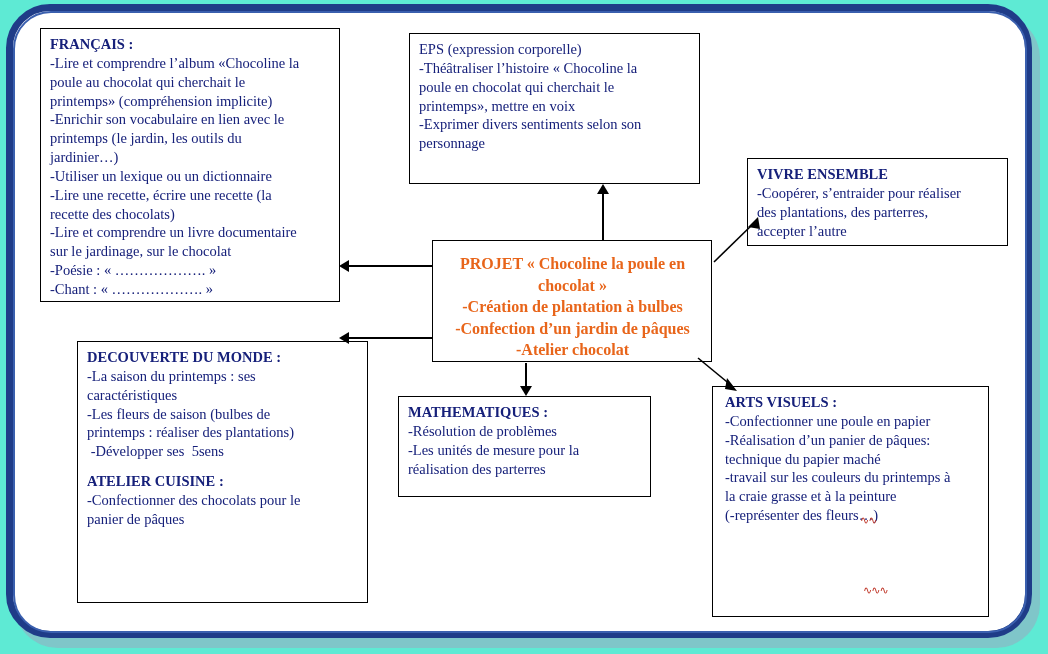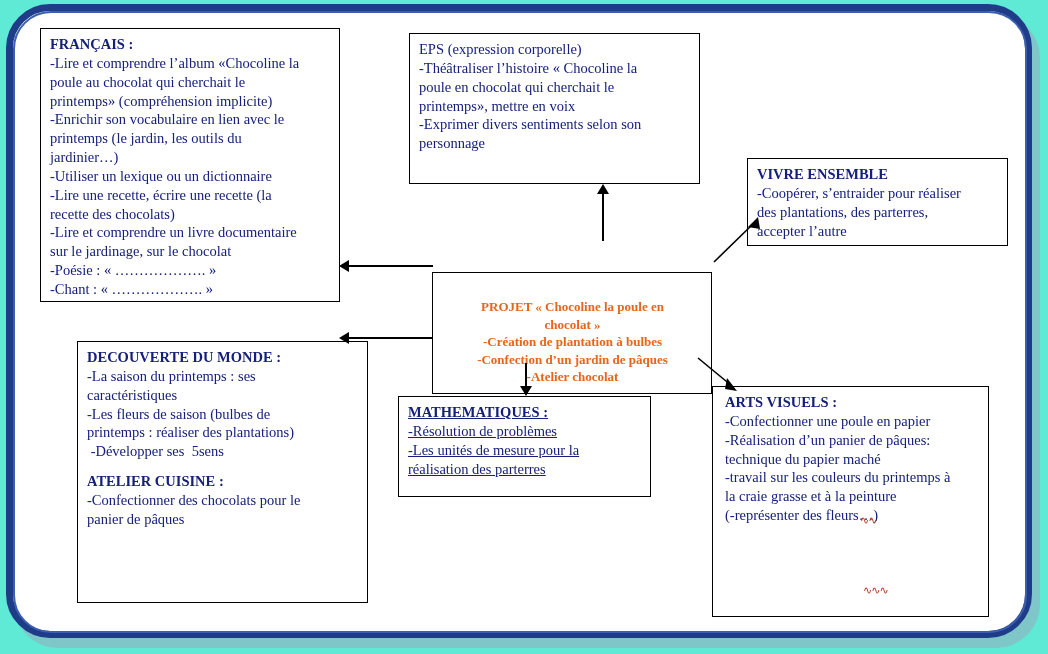--- a/index.html
+++ b/index.html
@@ -77,24 +77,23 @@
     display: block;
     height: 11px;
   }
 
   
   .box.project {
     border: 1.5px solid #000000;
     text-align: center;
     color: #e8651a;
     font-weight: bold;
-    font-size: 13px;
+    font-size: 16px;
     line-height: 1.35;
-    padding-top: 25px;
-    margin-top: 32px;
+    padding-top: 12px;
   }
   .box.project .line { color: #e8651a; }
 
   
   .arrow {
     position: absolute;
     background: #000000;
   }
   .arrow-h { height: 1.6px; }
   .arrow-v { width: 1.6px; }
@@ -181,21 +180,21 @@
     <span class="line">caractéristiques</span>
     <span class="line">-Les fleurs de saison (bulbes de</span>
     <span class="line">printemps : réaliser des plantations)</span>
     <span class="line"> -Développer ses  5sens</span>
     <span class="spacer"></span>
     <span class="title">ATELIER CUISINE :</span>
     <span class="line">-Confectionner des chocolats pour le</span>
     <span class="line">panier de pâques</span>
   </div>
 
-  <div class="box" style="left:398px; top:396px; width:253px; height:101px;text-decoration:underline;">
+  <div class="box" style="left:398px; top:396px; width:253px; height:101px;">
     <span class="title">MATHEMATIQUES :</span>
     <span class="line">-Résolution de problèmes</span>
     <span class="line">-Les unités de mesure pour la</span>
     <span class="line">réalisation des parterres</span>
   </div>
 
   <div class="box" style="left:712px; top:386px; width:277px; height:231px;padding-left:12px;">
     <span class="title">ARTS VISUELS :</span>
     <span class="line">-Confectionner une poule en papier</span>
     <span class="line">-Réalisation d’un panier de pâques:</span>

